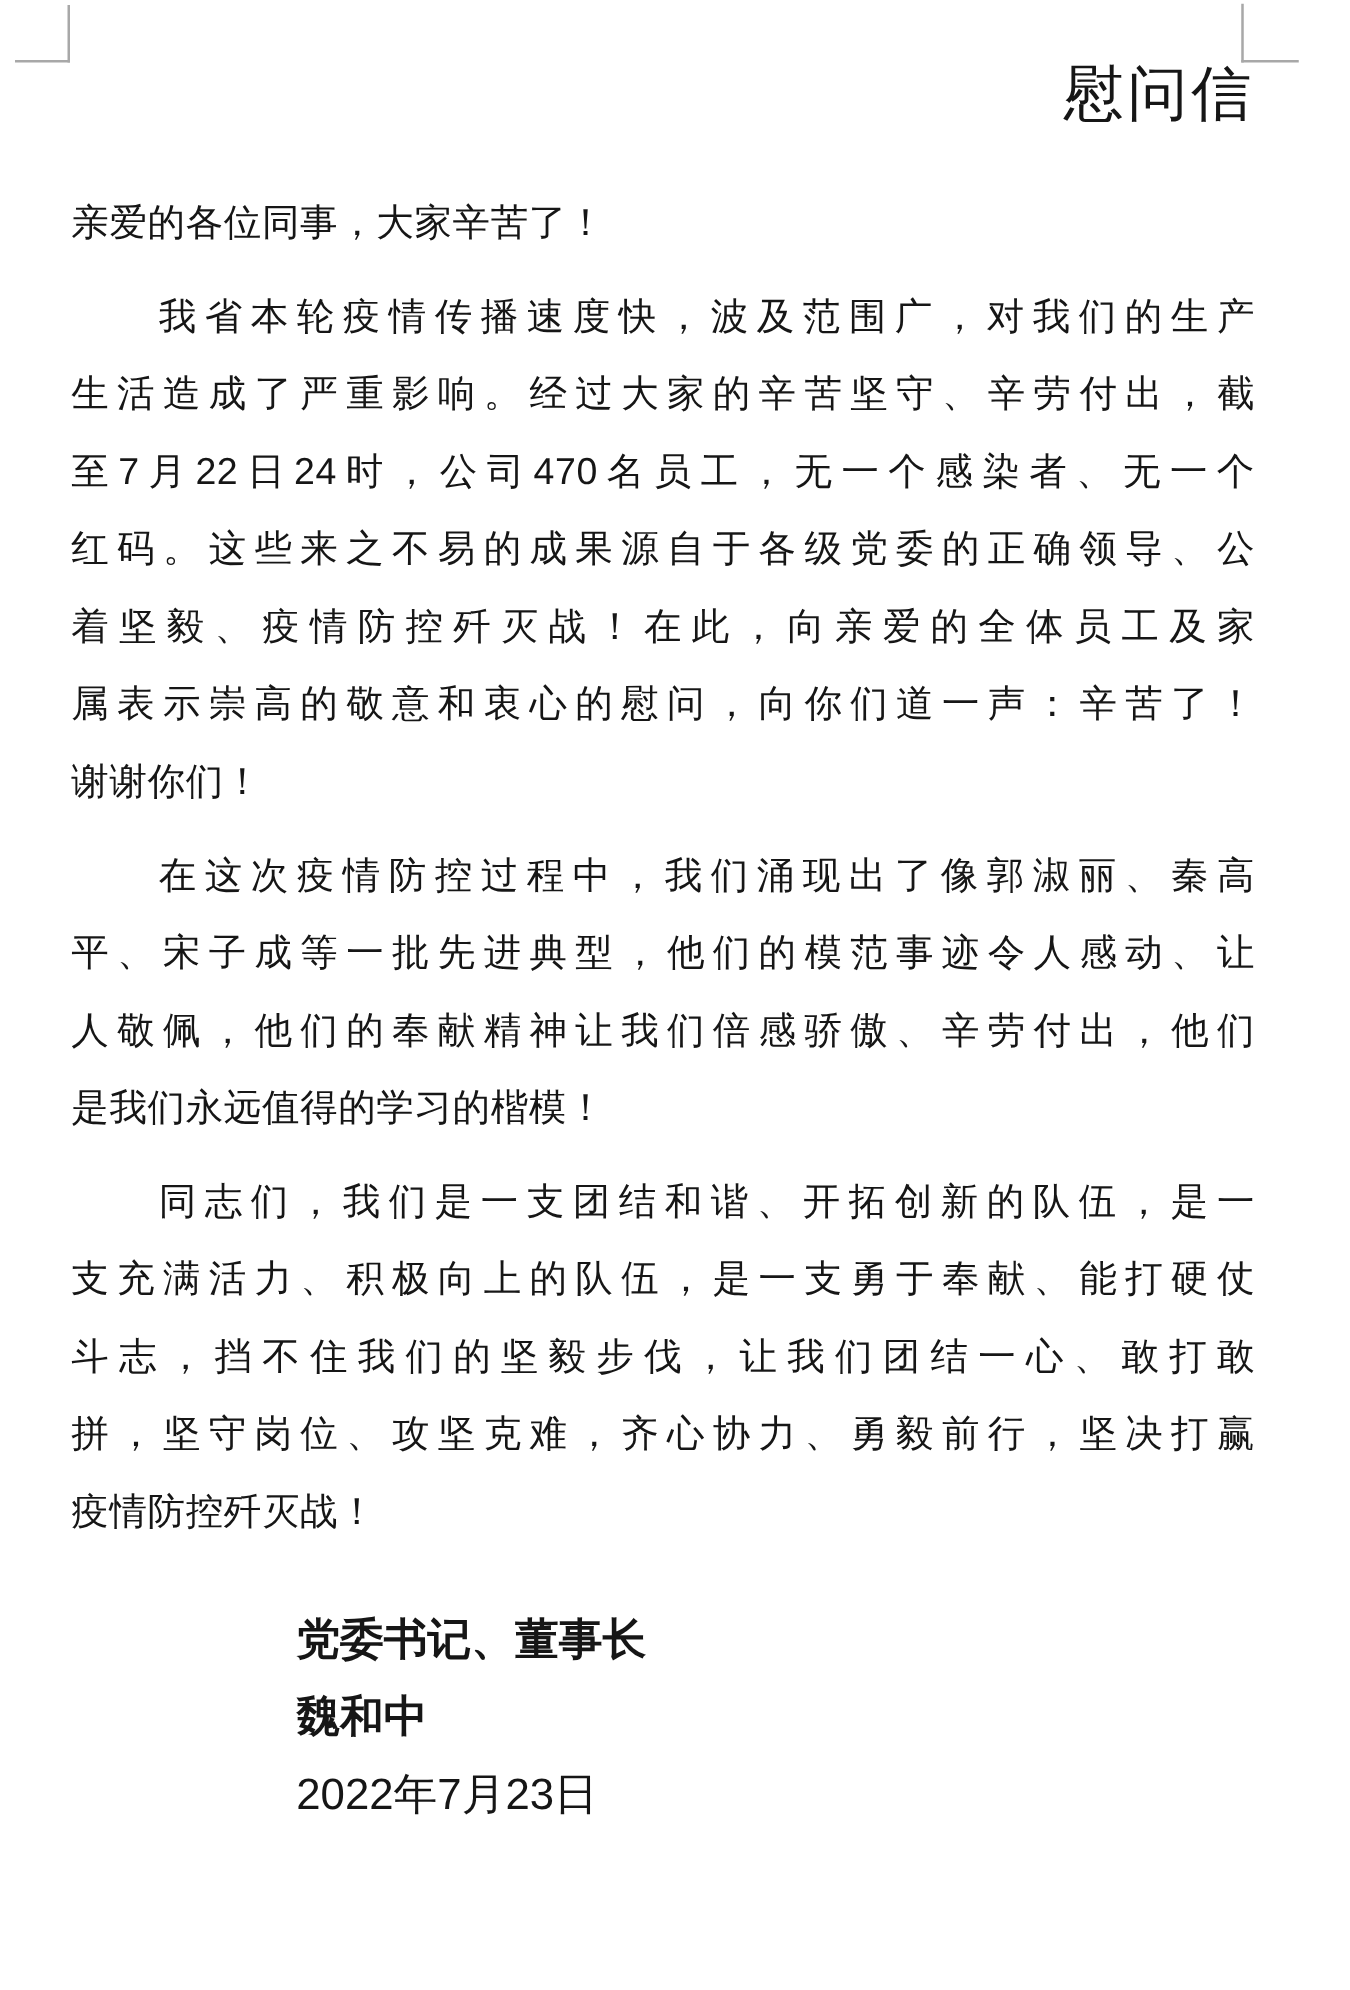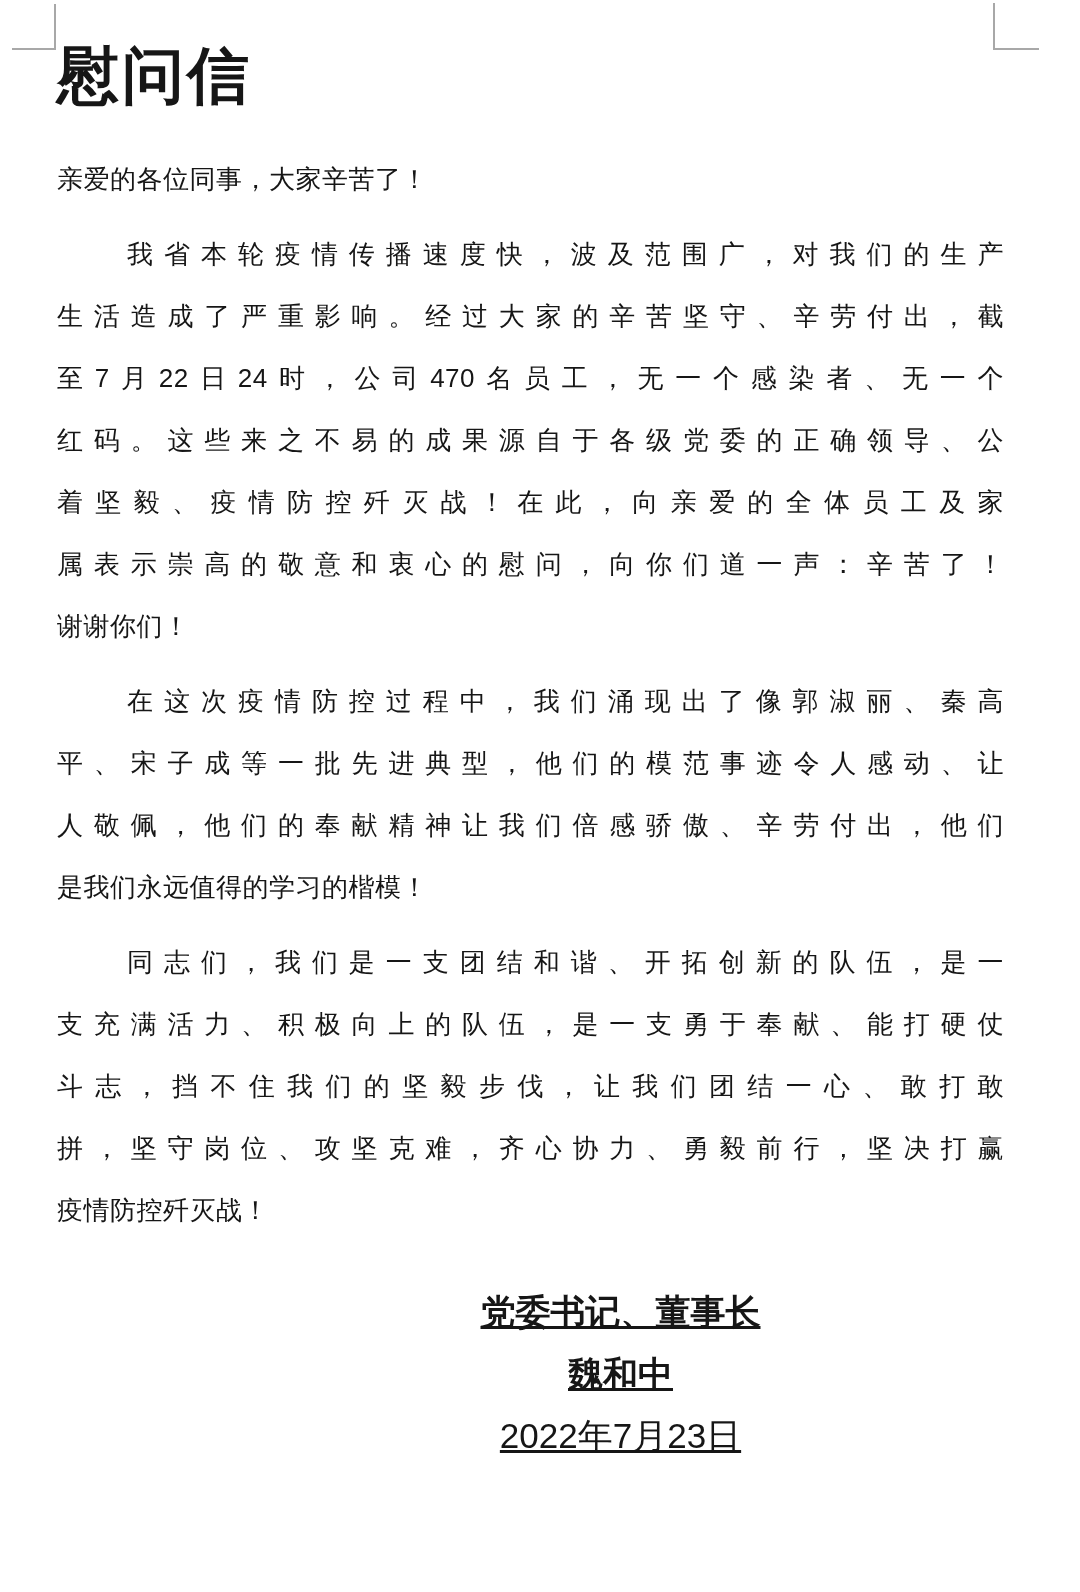--- a/index.html
+++ b/index.html
@@ -29,50 +29,48 @@
   }
 
   .page {
     box-sizing: border-box;
     height: 100%;
     padding: 40px 76px 0 57px;
   }
 
   .title {
     margin: 0 0 36px 0;
-    font-size: 62px;
+    font-size: 48px;
     line-height: 72px;
-    font-weight: 700;
+    font-weight: 400;
     letter-spacing: 3px;
-    text-align: left;
+    text-align: right;
   }
 
   .line {
-    font-size: 26px;
+    font-size: 30px;
     line-height: 62px;
     font-weight: 500;
     letter-spacing: 0.5px;
     text-align: justify;
     text-align-last: justify;
   }
   .line.last {
     text-align: left;
     text-align-last: auto;
   }
   .line.indent { text-indent: 70px; }
 
   .para + .para { margin-top: 13px; }
 
   .signature {
     margin-top: 40px;
     margin-left: 180px;
-    text-align: center;
     font-size: 35px;
     line-height: 62px;
-    text-decoration: underline;
   }
   .sig-role, .sig-name { font-weight: 700; }
   .sig-date { font-weight: 500; }
 </style>
 </head>
 <body>
 
 <div class="corner tl"></div>
 <div class="corner tr"></div>
 

